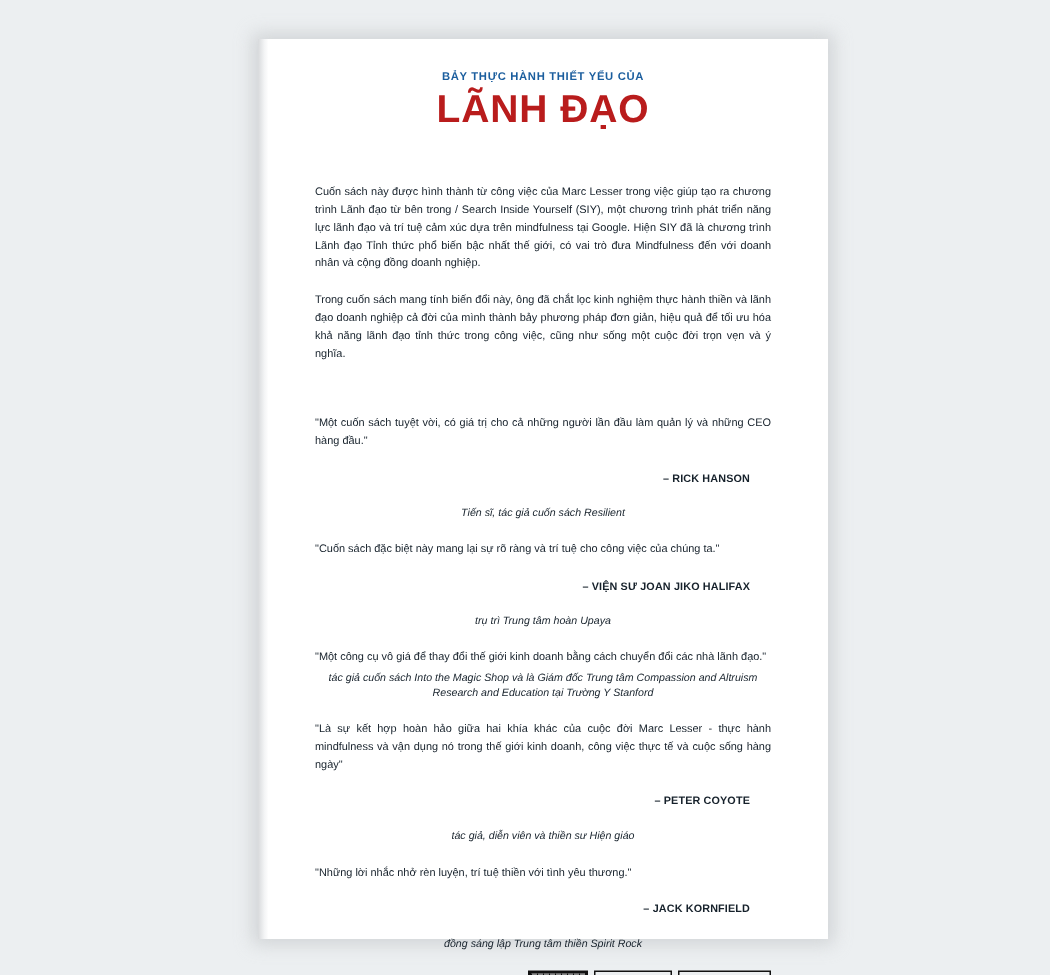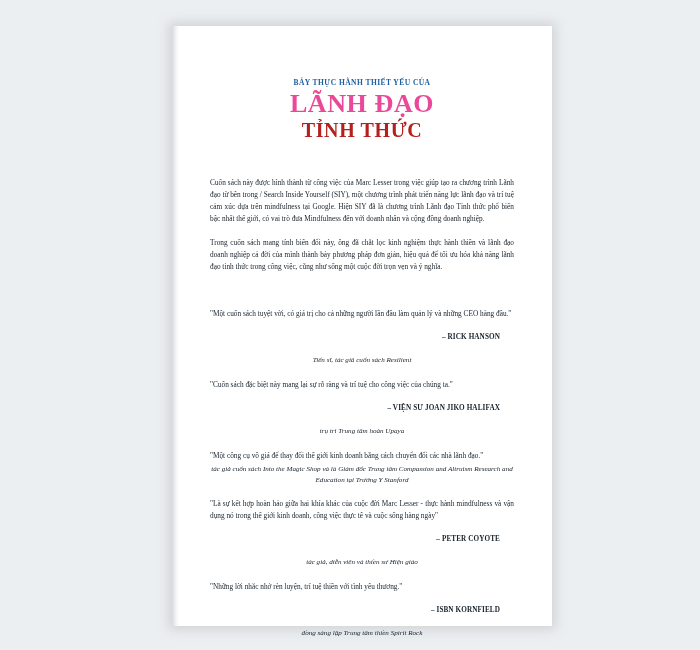--- a/index.html
+++ b/index.html
@@ -29,24 +29,23 @@
     opacity: 0.75;
   }
   .book {
     position: absolute;
     left: 172px;
     top: 26px;
     width: 380px;
     height: 600px;
     background: #ffffff;
     box-sizing: border-box;
-    padding: 52px 38px 0 38px;
+    padding: 20px 38px 0 38px;
     display: flex;
     flex-direction: column;
-    font-family: Liberation Serif, serif;
   }
   .spine {
     position: absolute;
     left: 172px;
     top: 26px;
     width: 7px;
     height: 600px;
     background: linear-gradient(to right, #d8dadc, #f3f4f5 60%, #ffffff);
   }
   
@@ -54,21 +53,21 @@
     text-align: center;
   }
   .eyebrow {
     color: #1b5e9e;
     font-size: 7.5px;
     font-weight: bold;
     letter-spacing: 0.45px;
     margin: 0 0 3px 0;
   }
   .title-main {
-    color: #ec4899;
+    color: #b91c1c;
     font-size: 26px;
     font-weight: bold;
     letter-spacing: 0.6px;
     line-height: 1.08;
     margin: 0;
   }
   .title-sub {
     color: #b3201d;
     font-size: 20px;
     font-weight: bold;
@@ -215,21 +214,20 @@
 <body>
 
 <div class="stage">
   <div class="book-shadow"></div>
 
   <div class="book">
 
     <div class="title-block">
       <p class="eyebrow">BẢY THỰC HÀNH THIẾT YẾU CỦA</p>
       <p class="title-main">LÃNH ĐẠO</p>
-      <p class="title-sub">TỈNH THỨC</p>
     </div>
 
     <div class="body-copy">
       <p>Cuốn sách này được hình thành từ công việc của Marc Lesser trong việc giúp tạo ra chương trình Lãnh đạo từ bên trong / Search Inside Yourself (SIY), một chương trình phát triển năng lực lãnh đạo và trí tuệ cảm xúc dựa trên mindfulness tại Google. Hiện SIY đã là chương trình Lãnh đạo Tỉnh thức phổ biến bậc nhất thế giới, có vai trò đưa Mindfulness đến với doanh nhân và cộng đồng doanh nghiệp.</p>
       <p>Trong cuốn sách mang tính biến đổi này, ông đã chắt lọc kinh nghiệm thực hành thiền và lãnh đạo doanh nghiệp cả đời của mình thành bảy phương pháp đơn giản, hiệu quả để tối ưu hóa khả năng lãnh đạo tỉnh thức trong công việc, cũng như sống một cuộc đời trọn vẹn và ý nghĩa.</p>
     </div>
 
     <div class="quotes">
       <div class="quote">
         <p class="quote-text">"Một cuốn sách tuyệt vời, có giá trị cho cả những người lần đầu làm quản lý và những CEO hàng đầu."</p>
@@ -245,21 +243,21 @@
         <p class="quote-text">"Một công cụ vô giá để thay đổi thế giới kinh doanh bằng cách chuyển đổi các nhà lãnh đạo."</p>
         <p class="quote-role">tác giả cuốn sách Into the Magic Shop và là Giám đốc Trung tâm Compassion and Altruism Research and Education tại Trường Y Stanford</p>
       </div>
       <div class="quote">
         <p class="quote-text">"Là sự kết hợp hoàn hảo giữa hai khía khác của cuộc đời Marc Lesser - thực hành mindfulness và vận dụng nó trong thế giới kinh doanh, công việc thực tế và cuộc sống hàng ngày"</p>
         <p class="quote-attrib">– PETER COYOTE</p>
         <p class="quote-role">tác giả, diễn viên và thiền sư Hiện giáo</p>
       </div>
       <div class="quote">
         <p class="quote-text">"Những lời nhắc nhở rèn luyện, trí tuệ thiền với tình yêu thương."</p>
-        <p class="quote-attrib">– ISBN KORNFIELD</p>
+        <p class="quote-attrib">– JACK KORNFIELD</p>
         <p class="quote-role">đồng sáng lập Trung tâm thiền Spirit Rock</p>
       </div>
     </div>
 
     <div class="footer">
       <div class="publisher">
         <p class="publisher-name">HỌC VIỆN QUẢN LÝ PACE</p>
         <div class="publisher-rule"></div>
         <p class="publisher-sub">PACE Institute of Management</p>
       </div>

